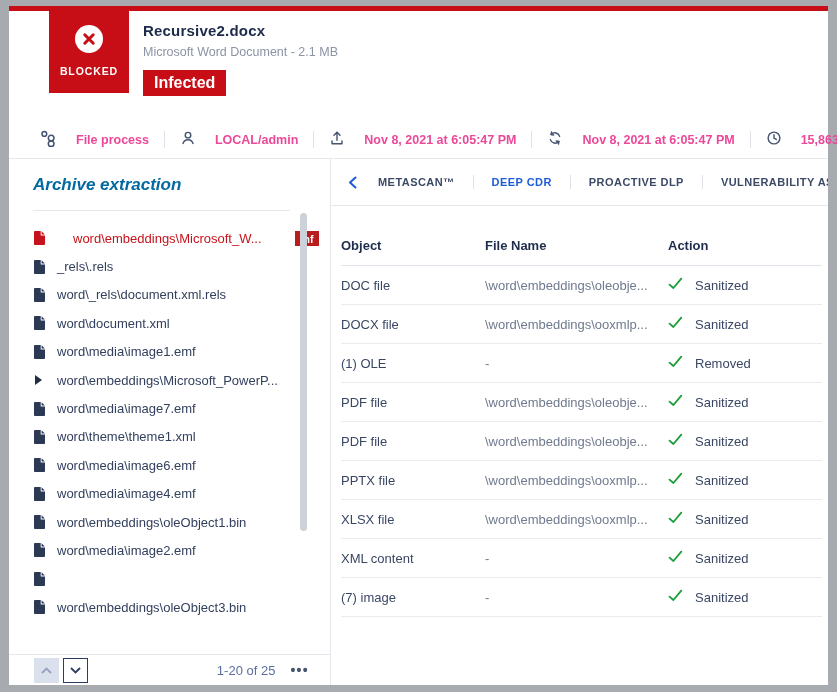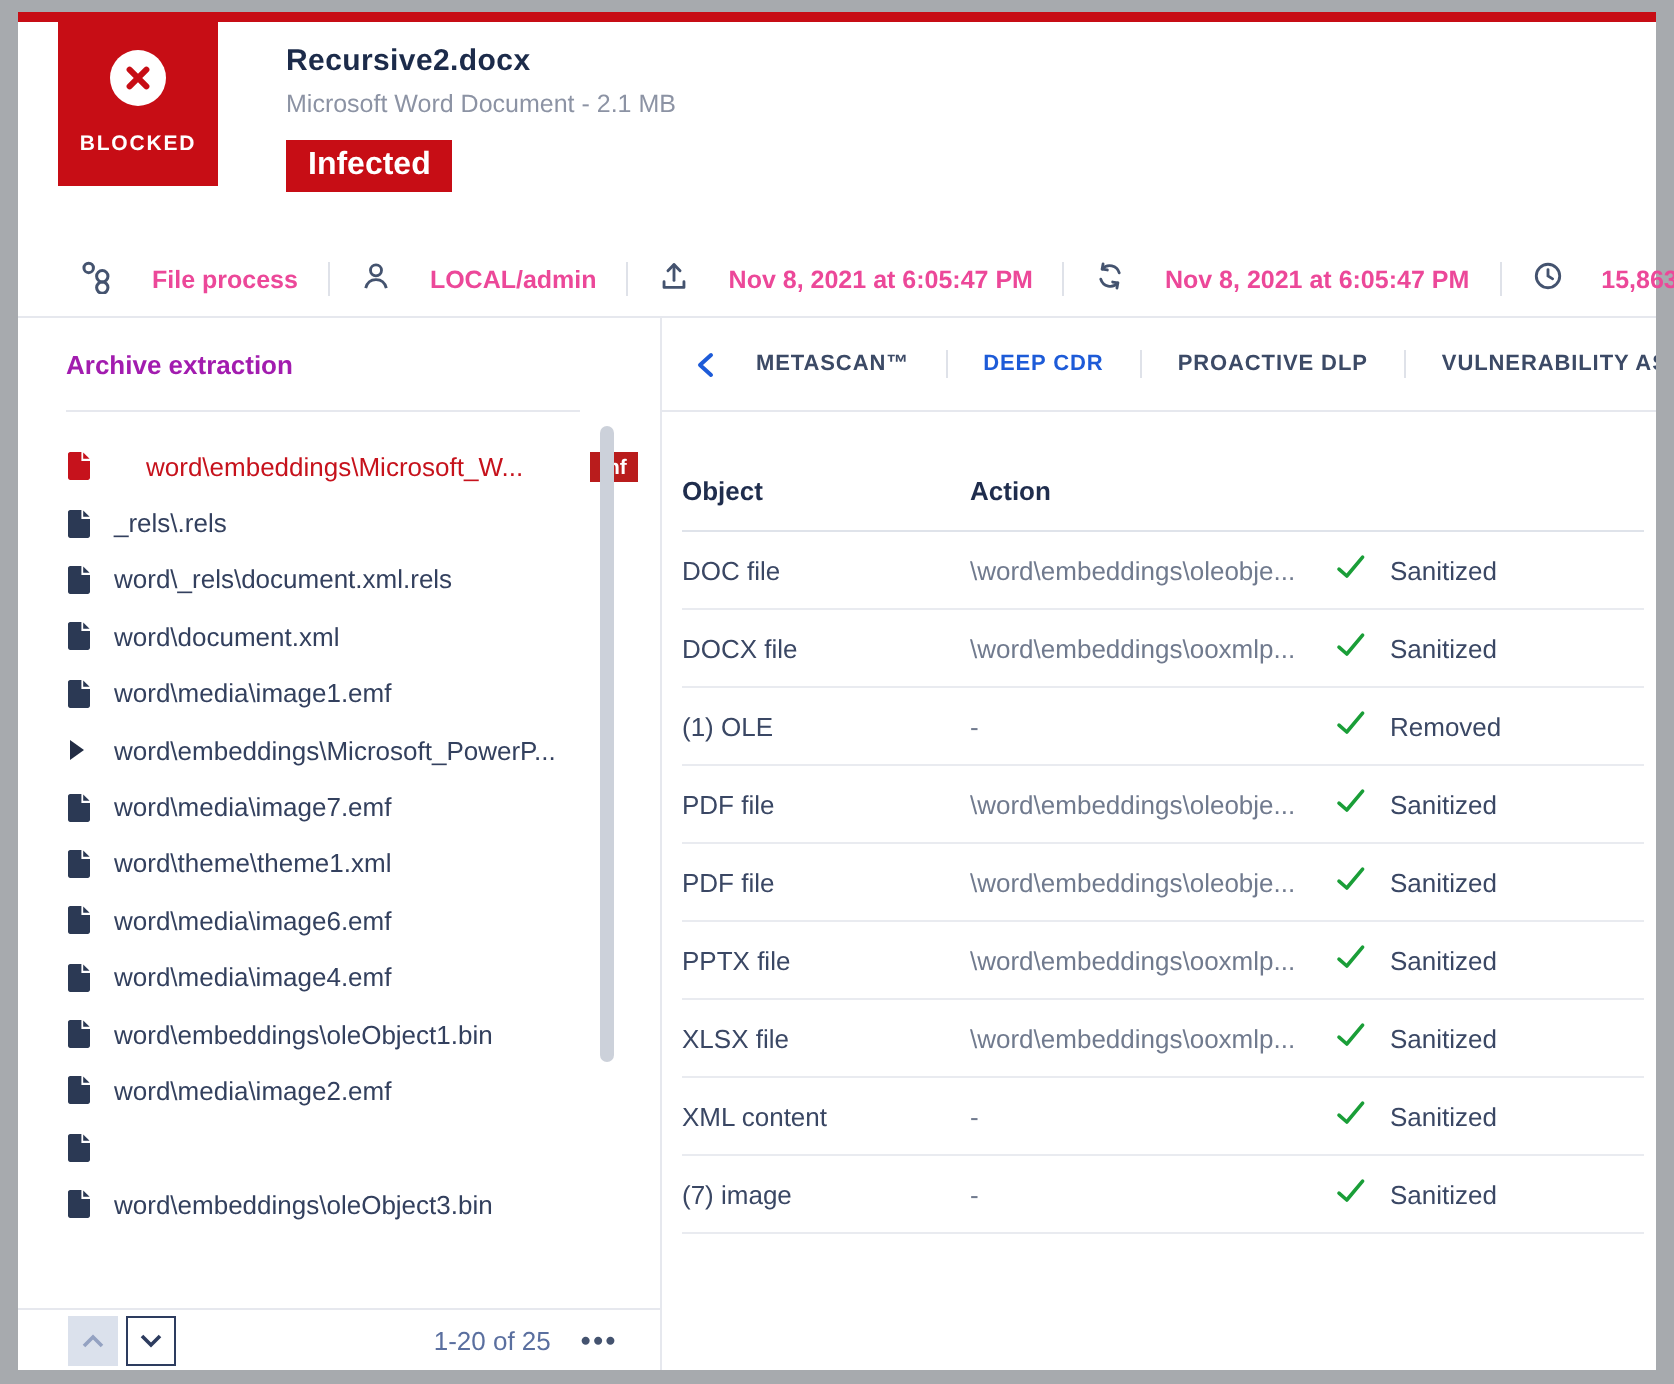--- a/index.html
+++ b/index.html
@@ -12,21 +12,21 @@
     border-width:6px 9px 7px 9px;
     background:#fff;
   }
   .page{position:relative;width:100%;height:100%;display:flex;flex-direction:column;background:#fff;}
 
   .topbar{flex:none;height:5px;background:#c70d15;}
 
   
   .header{flex:none;position:relative;height:110px;}
   .blocked-badge{
-    position:absolute;left:20px;top:0;width:80px;height:82px;
+    position:absolute;left:40px;top:0;width:80px;height:82px;
     background:#c70d15;display:flex;flex-direction:column;align-items:center;
     padding-top:13px;
   }
   .blocked-label{color:#fff;font-size:10.5px;font-weight:700;letter-spacing:.9px;margin-top:7px;}
   .file-info{padding:11px 0 0 134px;}
   .file-name{font-size:15px;font-weight:700;color:#1c2b4a;letter-spacing:.2px;}
   .file-meta{font-size:12.5px;color:#8c93a4;margin-top:6px;}
   .infected-badge{display:inline-block;margin-top:11px;background:#c70d15;color:#fff;font-size:16px;font-weight:600;padding:4px 11px;}
 
   
@@ -35,21 +35,21 @@
   .t-item svg{flex:none;}
   .t-sep{width:1px;height:17px;background:#dfe2e9;margin:0 15px;flex:none;}
   .t-more{margin-left:16px;font-size:15px;font-weight:700;letter-spacing:1.5px;color:#44536f;line-height:8px;}
 
   
   .content{flex:1;display:flex;min-height:0;}
   .v-divider{width:1px;background:#e6e8ee;flex:none;}
 
   
   .sidebar{width:321px;flex:none;position:relative;display:flex;flex-direction:column;}
-  .sb-title{margin:16px 0 0 24px;font-size:13px;font-weight:700;color:#a21caf;}
+  .sb-title{margin:16px 0 0 24px;font-size:17px;font-weight:700;color:#0369a1;font-style:italic;}
   .sb-divider{flex:none;height:1px;background:#e6e8ee;margin:15px 40px 0 24px;}
   .sb-list{flex:1;padding:13px 0 0 24px;overflow:hidden;}
   .sb-item{height:28.4px;display:flex;align-items:center;font-size:13px;color:#33405e;cursor:pointer;}
   .fico{width:13px;height:16px;margin-right:11px;color:#2b3954;flex:none;display:flex;}
   .caret{width:13px;margin-right:11px;color:#222c44;flex:none;display:flex;align-items:center;padding-left:2px;}
   .sb-item.infected{color:#c6121c;gap:16px;}
   .sb-item.infected .fico{color:#c6121c;}
   .inf-badge{margin-left:17px;background:#b91c1c;color:#fff;font-size:10.5px;font-weight:700;padding:2px 6px 1px;}
   .sb-scrollbar{position:absolute;right:23px;top:54px;width:7px;height:318px;background:#ccd1da;border-radius:4px;}
   .sb-footer{flex:none;height:31px;border-top:1px solid #e6e8ee;display:flex;align-items:center;padding:0 21px 0 25px;}
@@ -381,20 +381,21 @@
             <span class="tab">PROACTIVE DLP</span>
             <span class="tab-sep"></span>
 
             <span class="tab">VULNERABILITY ASSESSMENT</span>
 
         </div>
 
         <div class="table">
           <div class="thead">
             <span class="th col-obj">Object</span>
+            <span class="th col-file">File Name</span>
             <span class="th col-act">Action</span>
           </div>
 
             <div class="tr">
               <span class="td col-obj">DOC file</span>
               <span class="td col-file">\word\embeddings\oleobje...</span>
               <span class="td col-act">
                 <span>
                   <svg width="15" height="13" viewBox="0 0 15 13" fill="none" stroke="#1a9e38" stroke-width="1.8" stroke-linecap="round" stroke-linejoin="round">
                     <path d="M1.5 7.6 5.4 11 13.3 1.6"></path>

